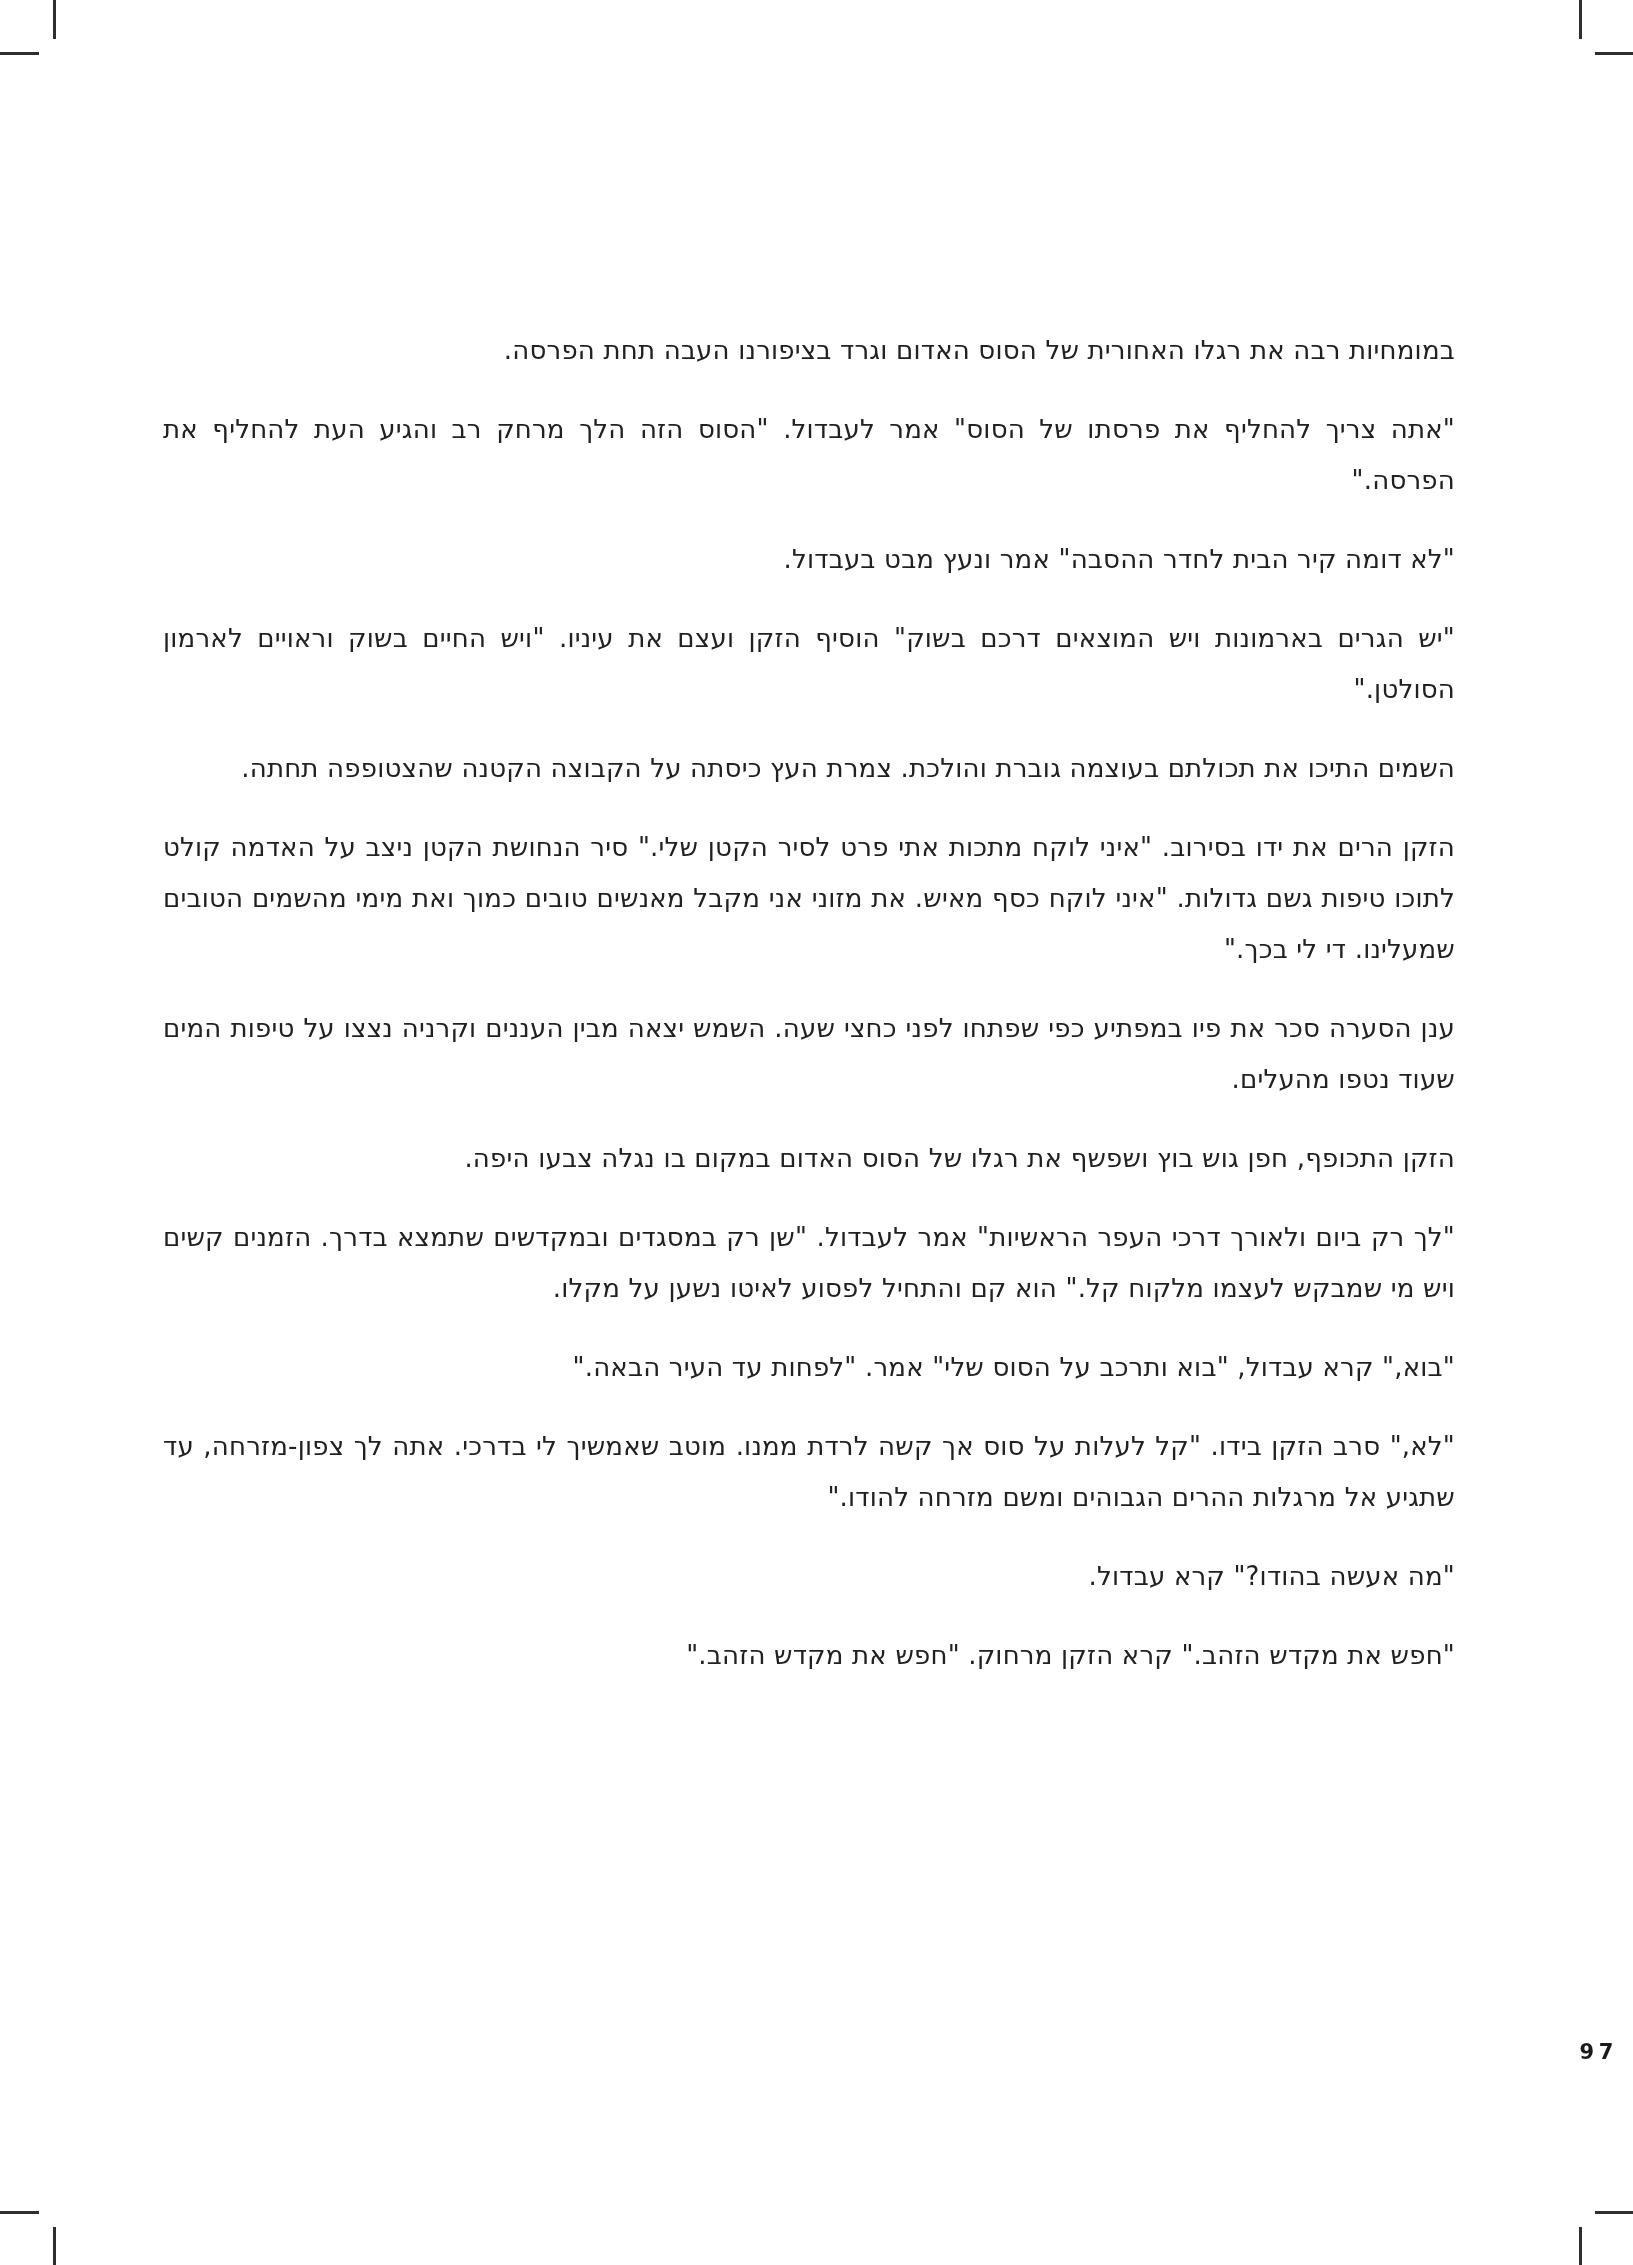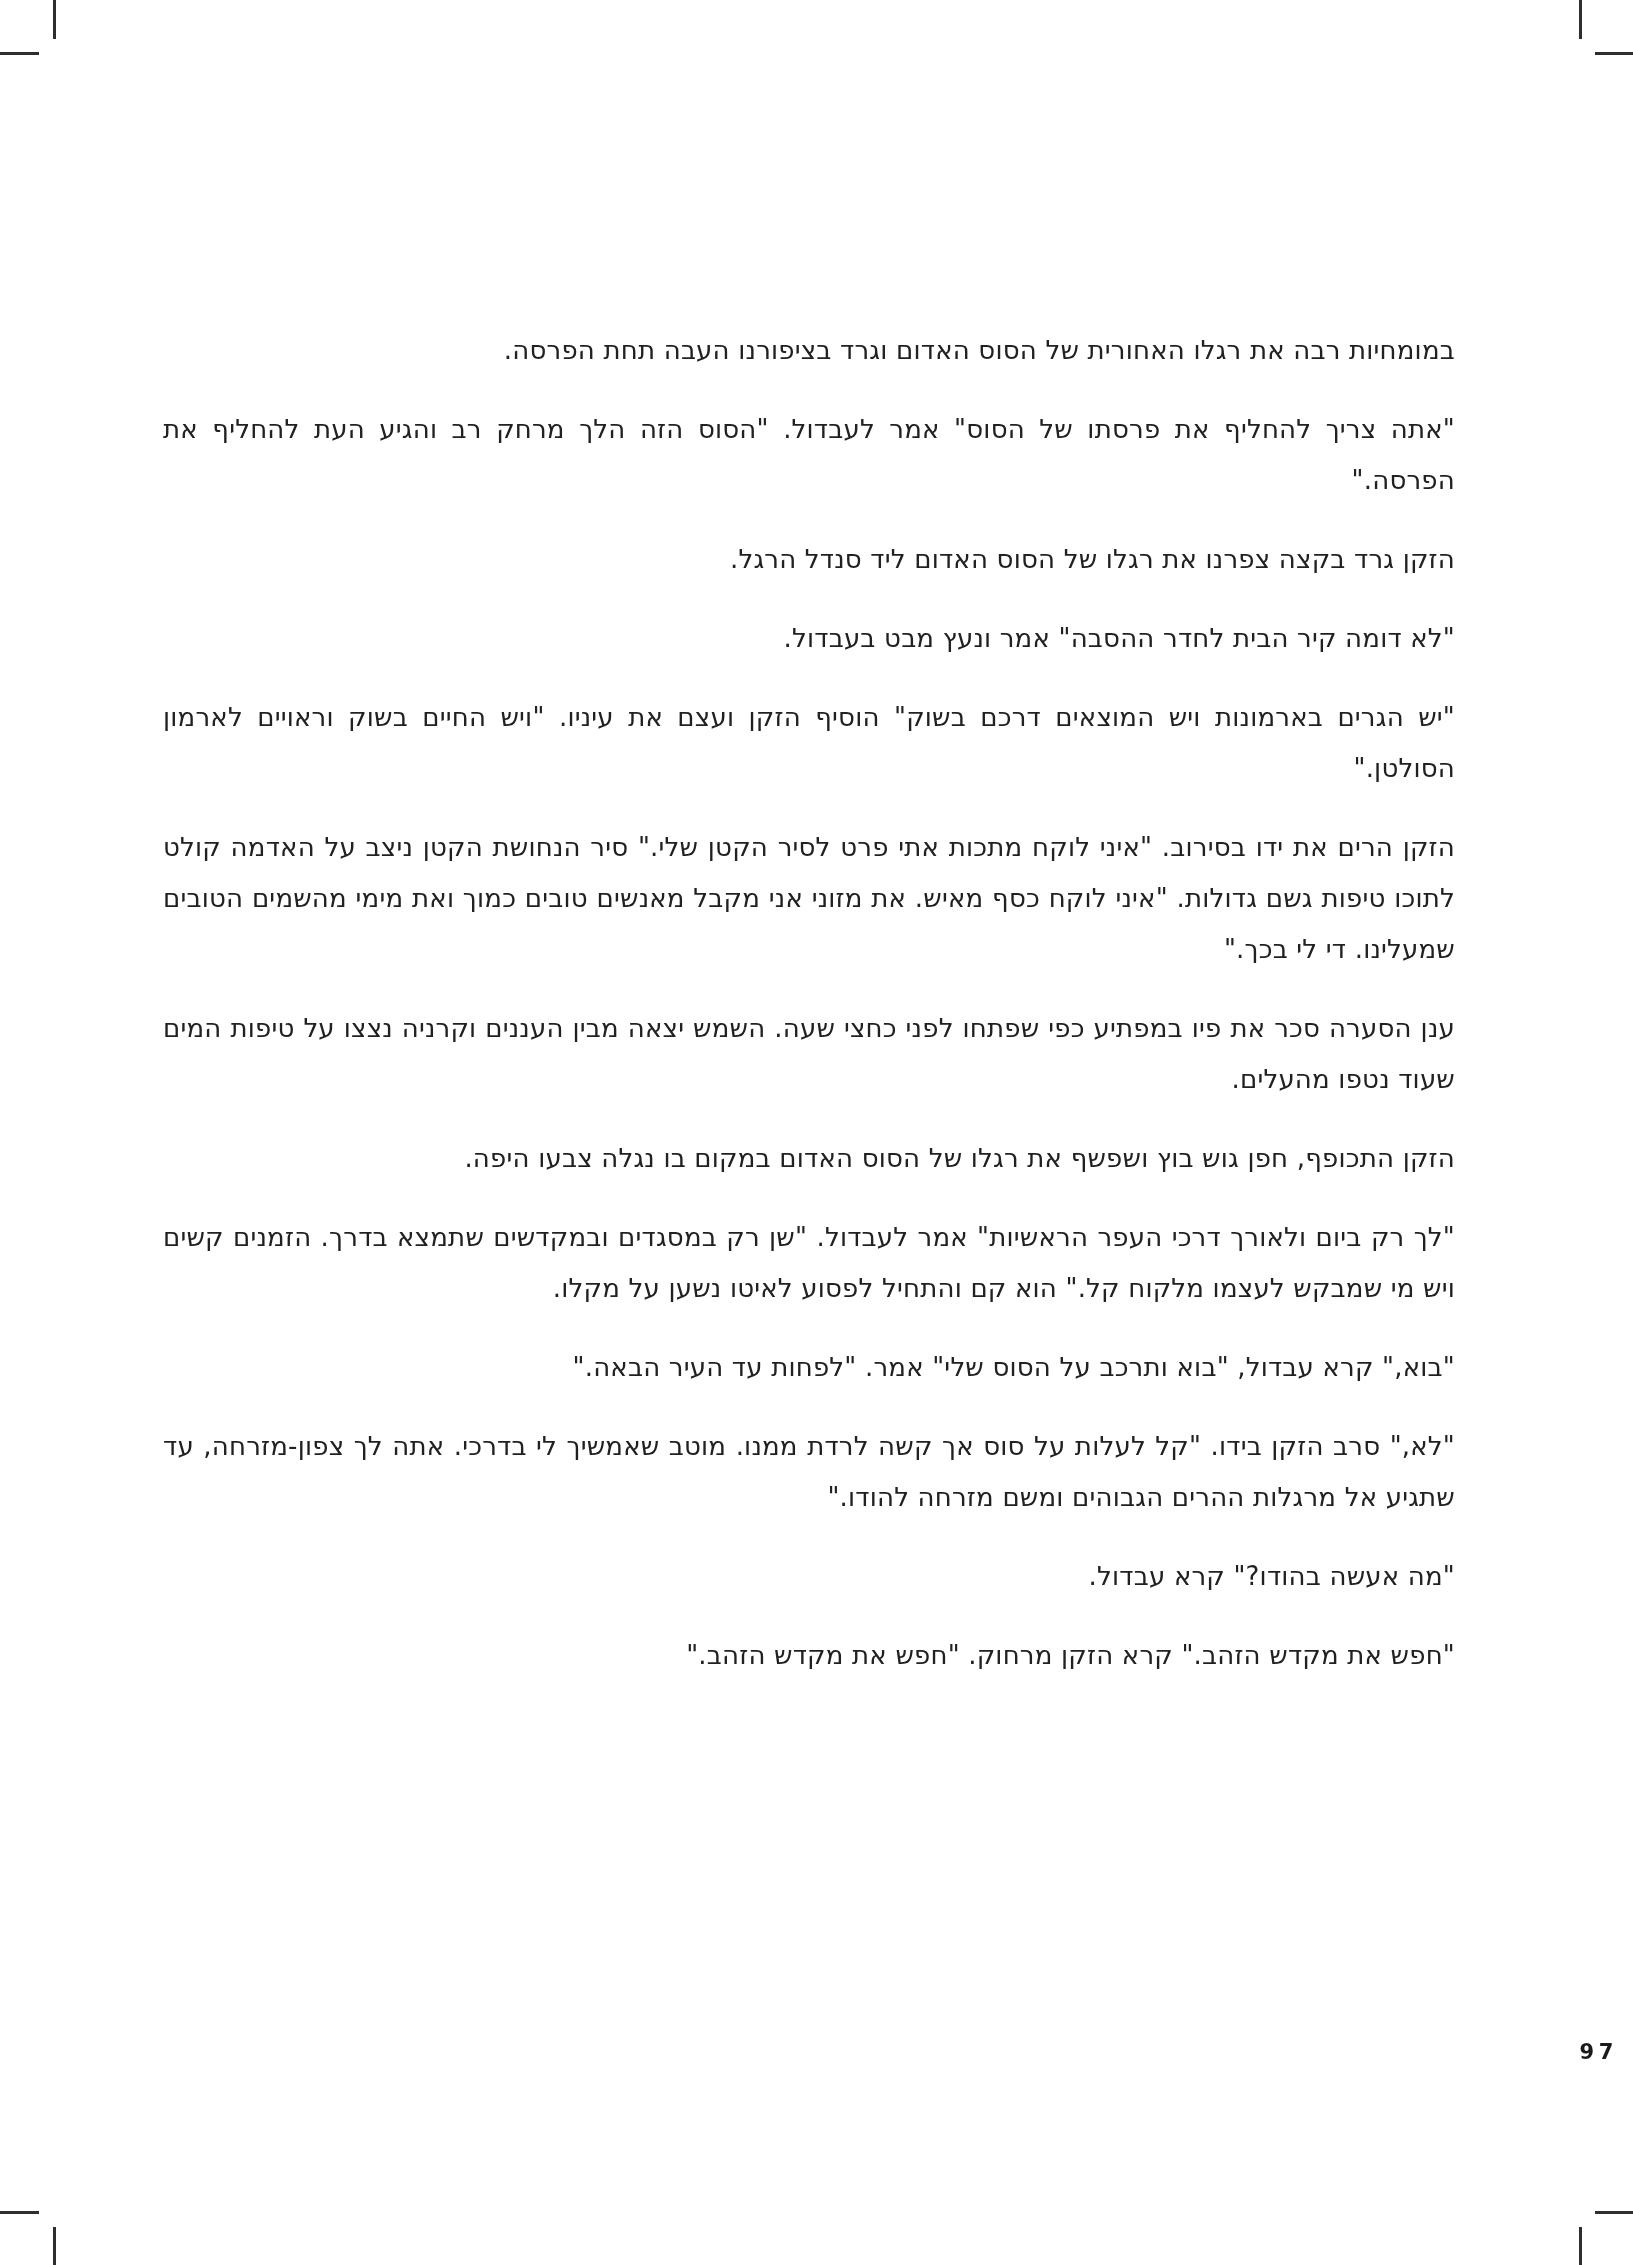--- a/index.html
+++ b/index.html
@@ -74,23 +74,23 @@
   <div class="crop v tr-v"></div>
   <div class="crop h tr-h"></div>
   <div class="crop h bl-h"></div>
   <div class="crop v bl-v"></div>
   <div class="crop h br-h"></div>
   <div class="crop v br-v"></div>
 
   <div class="content">
     <p>במומחיות רבה את רגלו האחורית של הסוס האדום וגרד בציפורנו העבה תחת הפרסה.</p>
     <p>"אתה צריך להחליף את פרסתו של הסוס" אמר לעבדול. "הסוס הזה הלך מרחק רב והגיע העת להחליף את הפרסה."</p>
-    <p>הזקן גרד בקצה צפרנו את רגלו של הסוס האדום ליד סנדל הרגל.</p>
     <p>"לא דומה קיר הבית לחדר ההסבה" אמר ונעץ מבט בעבדול.</p>
     <p>"יש הגרים בארמונות ויש המוצאים דרכם בשוק" הוסיף הזקן ועצם את עיניו. "ויש החיים בשוק וראויים לארמון הסולטן."</p>
+    <p>השמים התיכו את תכולתם בעוצמה גוברת והולכת. צמרת העץ כיסתה על הקבוצה הקטנה שהצטופפה תחתה.</p>
     <p>הזקן הרים את ידו בסירוב. "איני לוקח מתכות אתי פרט לסיר הקטן שלי." סיר הנחושת הקטן ניצב על האדמה קולט לתוכו טיפות גשם גדולות. "איני לוקח כסף מאיש. את מזוני אני מקבל מאנשים טובים כמוך ואת מימי מהשמים הטובים שמעלינו. די לי בכך."</p>
     <p>ענן הסערה סכר את פיו במפתיע כפי שפתחו לפני כחצי שעה. השמש יצאה מבין העננים וקרניה נצצו על טיפות המים שעוד נטפו מהעלים.</p>
     <p>הזקן התכופף, חפן גוש בוץ ושפשף את רגלו של הסוס האדום במקום בו נגלה צבעו היפה.</p>
     <p>"לך רק ביום ולאורך דרכי העפר הראשיות" אמר לעבדול. "שן רק במסגדים ובמקדשים שתמצא בדרך. הזמנים קשים ויש מי שמבקש לעצמו מלקוח קל." הוא קם והתחיל לפסוע לאיטו נשען על מקלו.</p>
     <p>"בוא," קרא עבדול, "בוא ותרכב על הסוס שלי" אמר. "לפחות עד העיר הבאה."</p>
     <p>"לא," סרב הזקן בידו. "קל לעלות על סוס אך קשה לרדת ממנו. מוטב שאמשיך לי בדרכי. אתה לך צפון-מזרחה, עד שתגיע אל מרגלות ההרים הגבוהים ומשם מזרחה להודו."</p>
     <p>"מה אעשה בהודו?" קרא עבדול.</p>
     <p>"חפש את מקדש הזהב." קרא הזקן מרחוק. "חפש את מקדש הזהב."</p>
   </div>
 

